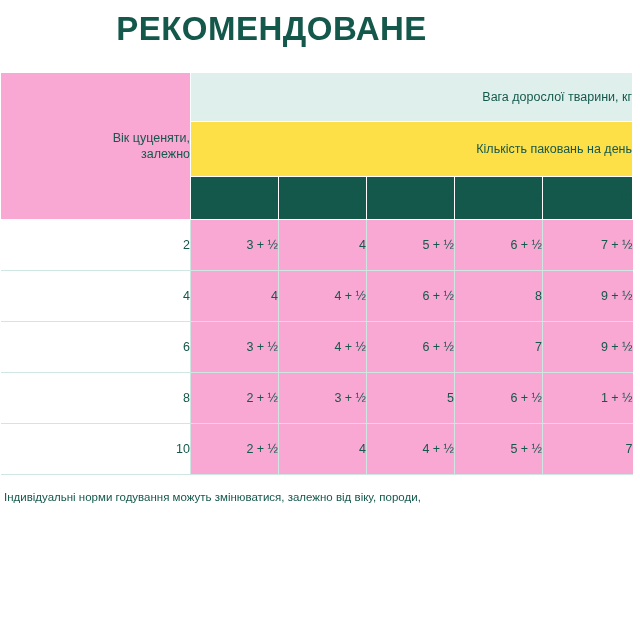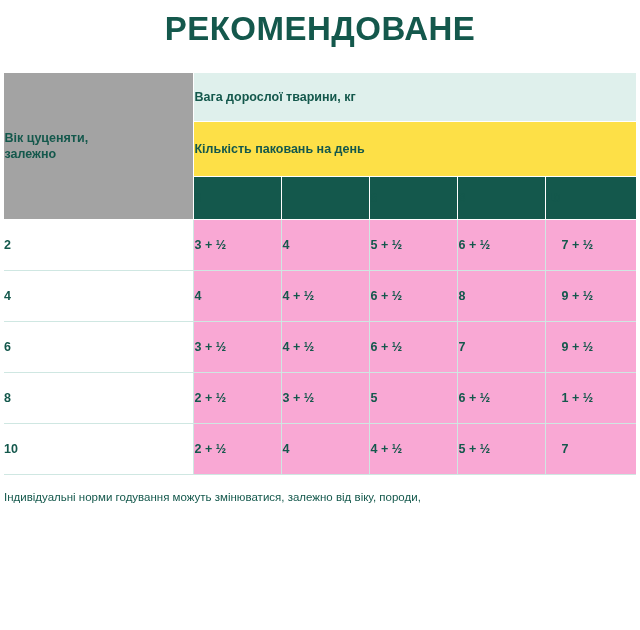--- a/index.html
+++ b/index.html
@@ -9,21 +9,21 @@
   body {
     width: 640px;
     height: 630px;
     background: #ffffff;
     font-family: "Liberation Sans", sans-serif;
     color: #145c4f;
     overflow: hidden;
   }
   .page {
     position: relative;
-    width: 640px;
+    width: 543px;
     height: 630px;
     box-sizing: border-box;
   }
   .title {
     text-align: center;
     font-weight: bold;
     color: #14584c;
     font-size: 33px;
     line-height: 42px;
     letter-spacing: 0.5px;
@@ -35,40 +35,40 @@
   }
   
   table.feeding {
     border-collapse: collapse;
     width: 632px;
     margin: 22px auto 0 auto;
     table-layout: fixed;
   }
   table.feeding td, table.feeding th {
     border: 1px solid #ffffff;
-    text-align: left;
+    text-align: right;
     vertical-align: middle;
     font-size: 12.5px;
-    font-weight: bold;
+    font-weight: normal;
     color: #14584c;
     padding: 0;
   }
   .c-light {
     background: #dff0ec;
   }
   .c-mid {
     background: #fde047;
   }
   .c-dark {
     background: #14584c;
     color: #ffffff;
     font-weight: bold;
   }
   .age-head {
-    background: #a3a3a3;
+    background: #f9a8d4;
     font-size: 12.5px;
     line-height: 16px;
   }
   .weight-head {
     font-size: 13.5px;
     font-weight: bold;
     height: 48px;
   }
   .packs-head {
     font-size: 13px;

